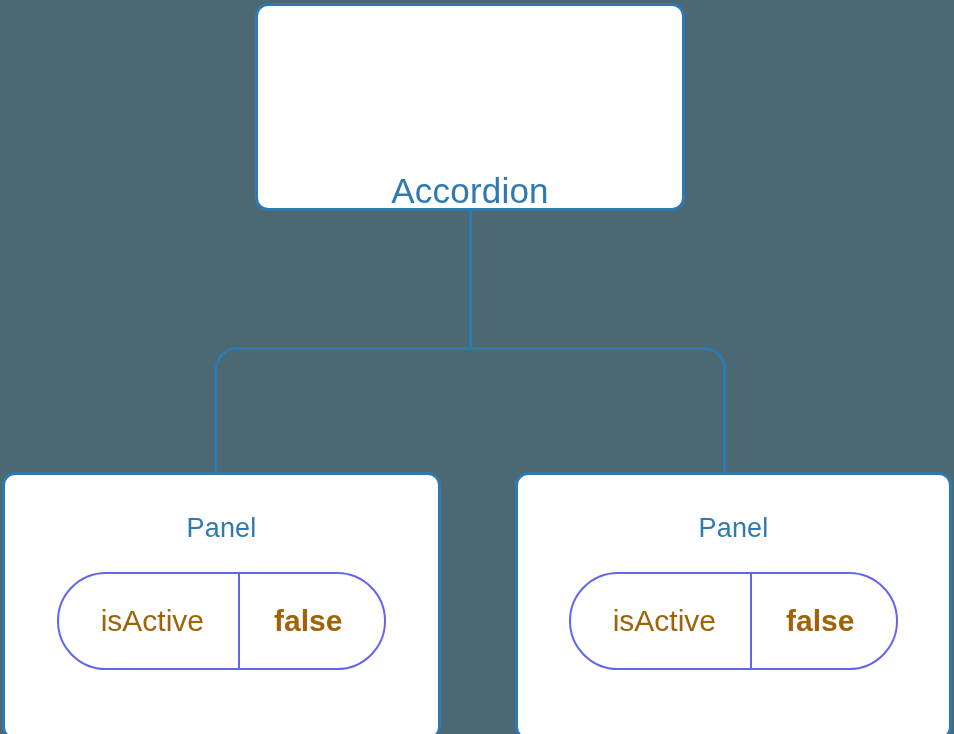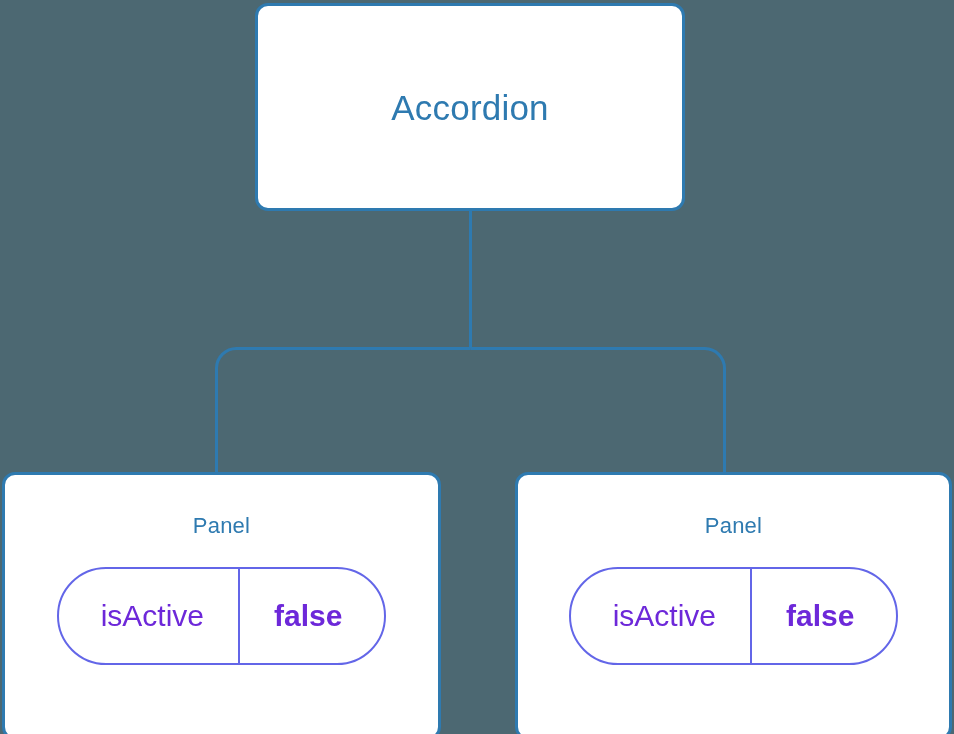--- a/index.html
+++ b/index.html
@@ -41,21 +41,21 @@
     display: flex;
     flex-direction: column;
     align-items: center;
   }
 
   #node-accordion {
     left: 255px;
     top: 3px;
     width: 430px;
     height: 208px;
-    justify-content: center;
+    justify-content: flex-end;
   }
 
   #node-panel-left {
     left: 2px;
     top: 472px;
     width: 439px;
     height: 268px;
     padding-top: 40px;
   }
 
@@ -68,40 +68,40 @@
   }
 
   .node-title {
     color: #2e7ab0;
     font-weight: 400;
     letter-spacing: 0.2px;
     line-height: 1;
     white-space: nowrap;
   }
   #node-accordion .node-title { font-size: 35px; }
-  .panel .node-title { font-size: 22px; }
+  .panel .node-title { font-size: 27px; }
 
   
   .prop-pill {
     margin-top: 30px;
     display: flex;
     align-items: stretch;
     border: 2px solid #6366e8;
     border-radius: 999px;
     background: #ffffff;
     height: 98px;
     box-sizing: border-box;
     overflow: hidden;
   }
   .prop-key,
   .prop-val {
     display: flex;
     align-items: center;
     justify-content: center;
-    color: #6d28d9;
+    color: #a16207;
     font-size: 30px;
     line-height: 1;
     white-space: nowrap;
     box-sizing: border-box;
   }
   .prop-key {
     padding: 0 34px 0 42px;
     border-right: 2px solid #6366e8;
   }
   .prop-val {

